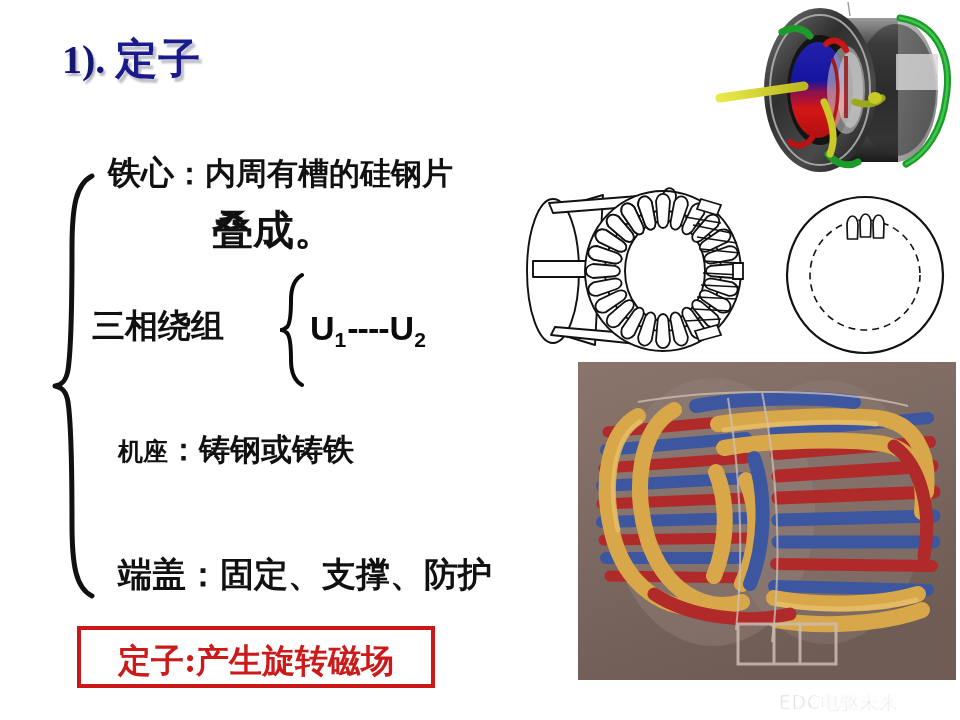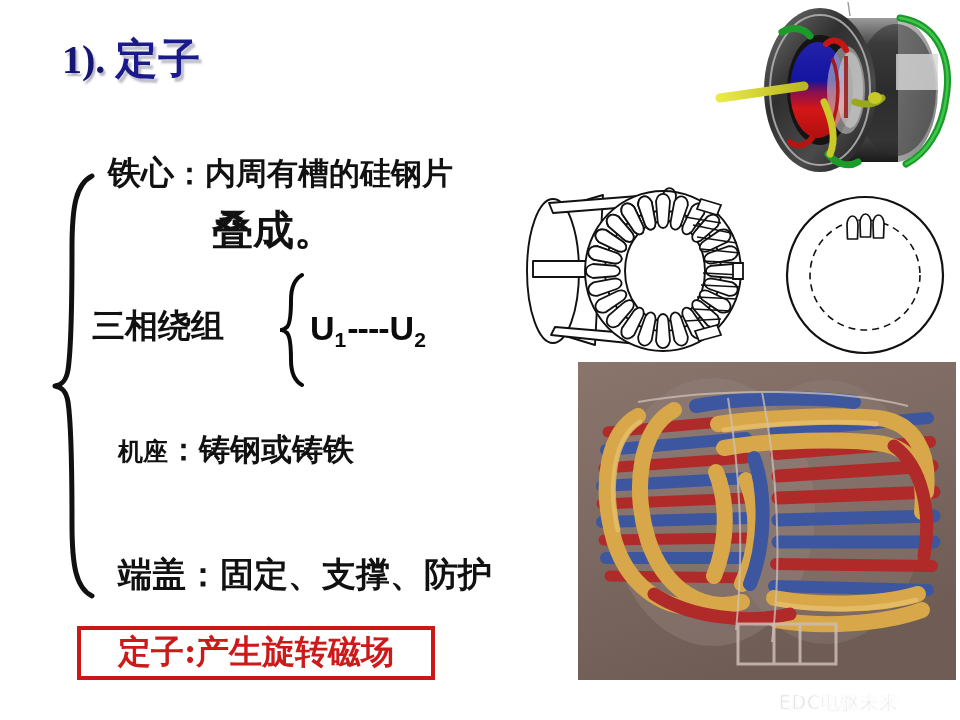--- a/index.html
+++ b/index.html
@@ -107,25 +107,25 @@
     font-weight: 900;
     padding: 0 1px;
   }
 
   
   #red-box {
     position: absolute;
     left: 77px;
     top: 626px;
     width: 358px;
-    height: 54px;
+    height: 62px;
     border: 4px solid #cc1717;
     box-sizing: border-box;
     display: flex;
-    align-items: flex-start;
+    align-items: flex-end;
     justify-content: center;
     background: #ffffff;
   }
   #red-box-text {
     font-family: "DejaVu Serif", "Liberation Serif", serif;
     font-weight: 700;
     font-size: 33px;
     color: #cc1a1a;
     white-space: nowrap;
     letter-spacing: 0px;

